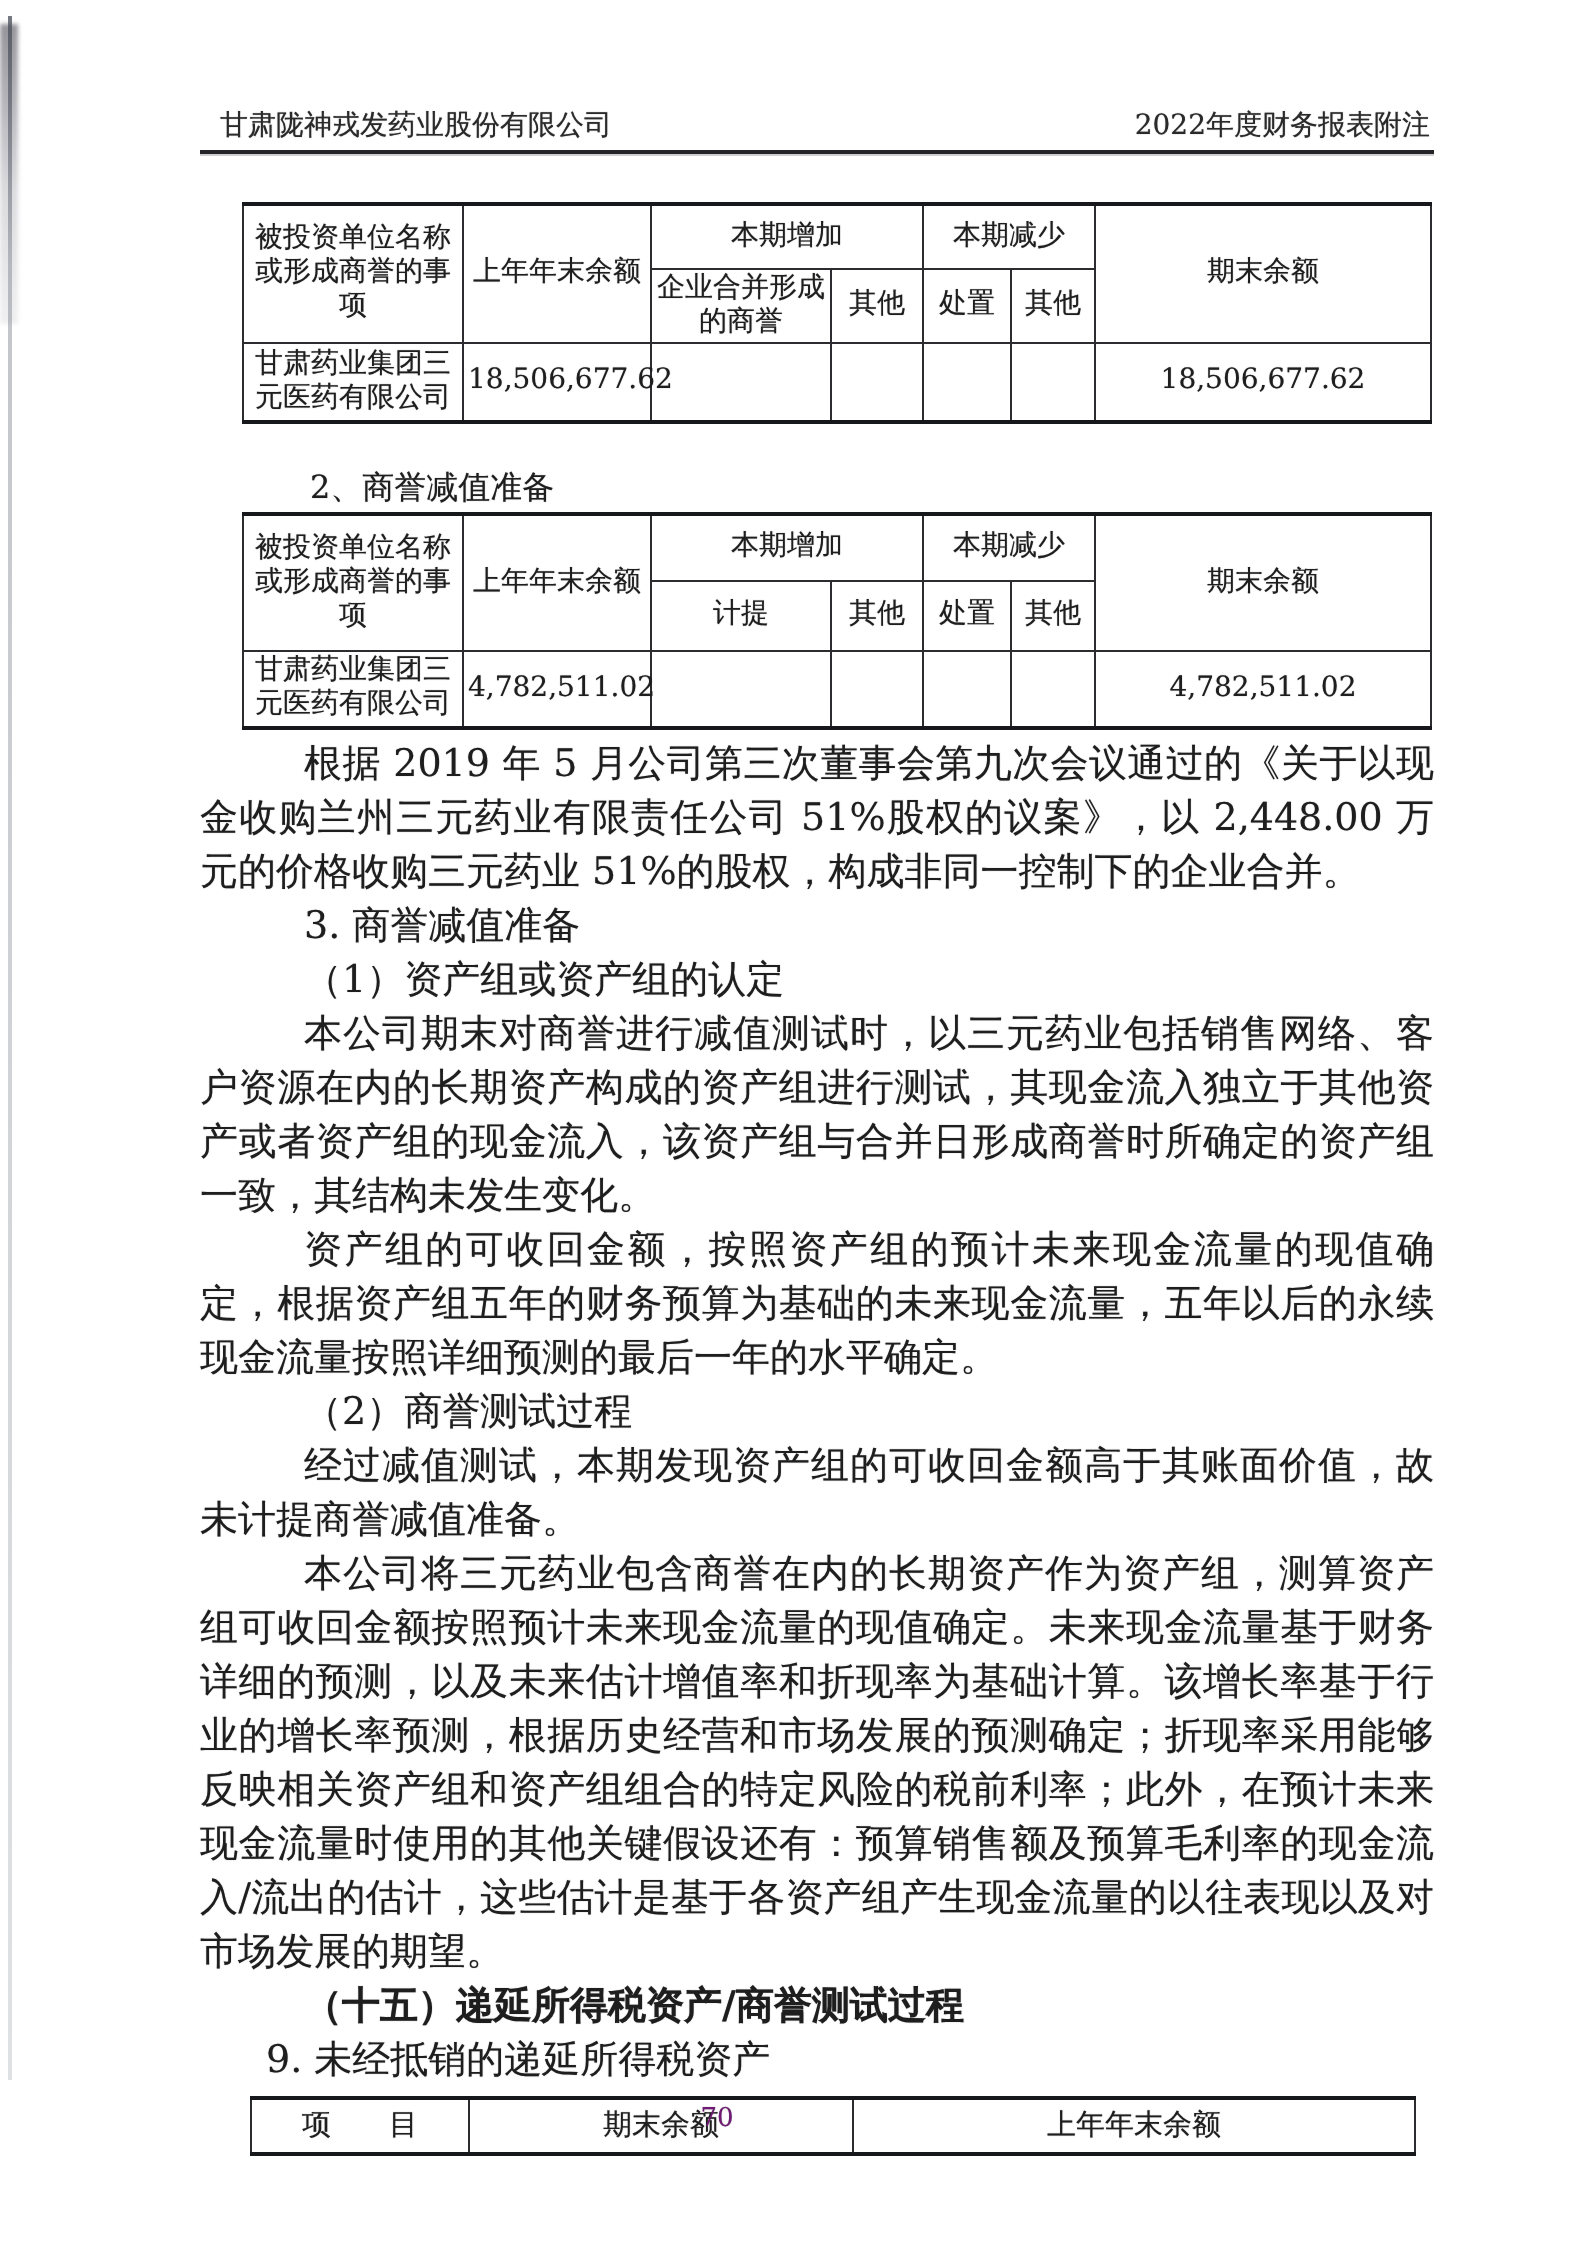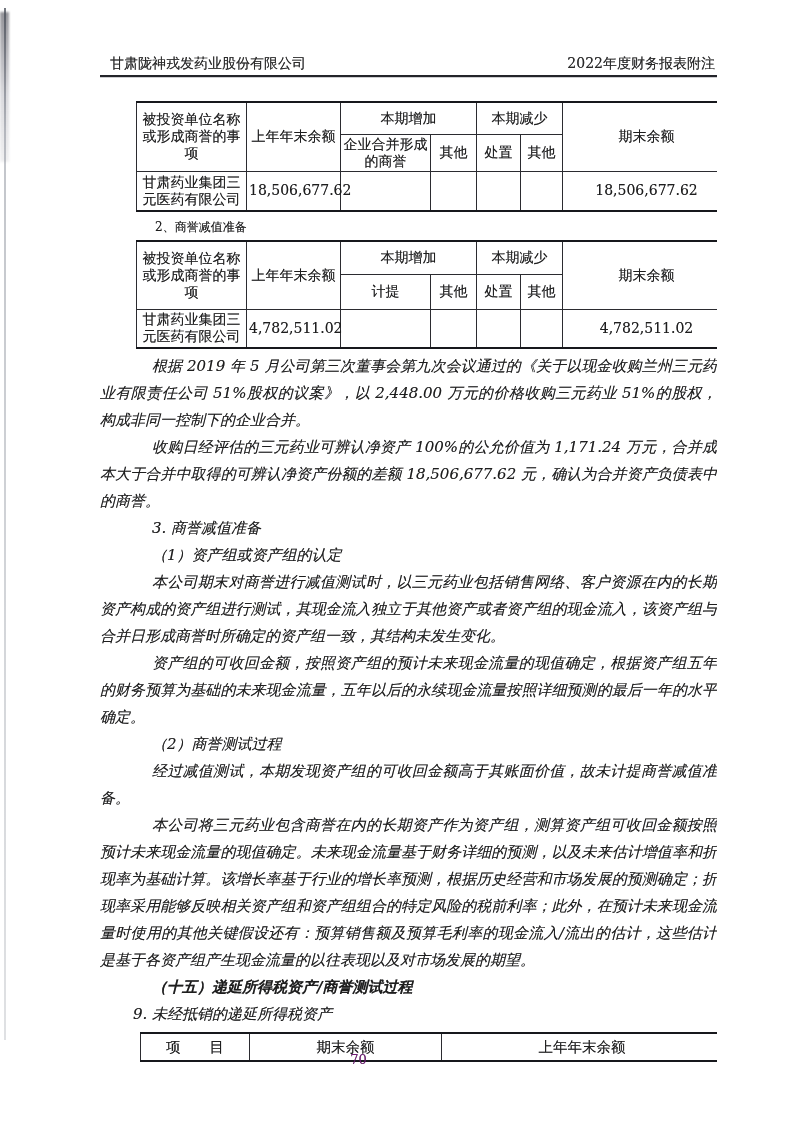--- a/index.html
+++ b/index.html
@@ -53,21 +53,21 @@
   }
   .hdr-rule {
     margin-top: 2px;
     height: 2px;
     background: #23242a;
     box-shadow: 0 1px 0 rgba(60,60,70,0.25);
   }
   
   table { border-collapse: collapse; table-layout: fixed; }
   .gw-table {
-    margin-left: 36px;
+    margin-left: 21px;
     width: 594px;
     font-size: 14px;
     text-shadow: 0 0 0.5px rgba(20,20,25,0.55);
     border-radius: 15px;
   }
   .gw-table.t1 { margin-top: 24px; }
   .gw-table.t2 { margin-top: 1px; }
   .gw-table th, .gw-table td {
     border: 1px solid #2b2b30;
     font-weight: normal;
@@ -79,42 +79,41 @@
   .gw-table { border-top: 2.5px solid #17181c; border-bottom: 2.5px solid #17181c; }
   .t1 tr.hr1 th { height: 32px; }
   .t1 tr.hr2 th { height: 36px; }
   .t1 tr.data td { height: 40px; }
   .t2 tr.hr1 th { height: 33px; }
   .t2 tr.hr2 th { height: 35px; }
   .t2 tr.data td { height: 39px; }
   .cell-item { text-align: left; padding-left: 4px; }
   .cell-num-end { text-align: right; padding-right: 2px; }
   .caption {
-    margin-top: 4px;
-    font-size: 12px;
+    margin-top: 20px;
+    font-size: 16px;
     line-height: 23px;
     text-indent: 55px;
     text-shadow: 0 0 0.5px rgba(20,20,25,0.55);
   }
   
   .bodytext {
     margin-top: 4px;
-    font-size: 15px;
+    font-size: 19px;
     line-height: 27px;
     text-align: justify;
     text-shadow: 0 0 0.5px rgba(20,20,25,0.5);
-    font-style: italic;
   }
   .bodytext p { text-indent: 52px; }
   .bodytext p.indent-sm { text-indent: 33px; }
   .bodytext p.bold { font-weight: bold; }
   
   .dt-table {
     margin-top: 4px;
-    margin-left: 40px;
+    margin-left: 25px;
     width: 582px;
     font-size: 14.5px;
     border-top: 2.5px solid #17181c;
     border-bottom: 2.5px solid #17181c;
     text-shadow: 0 0 0.5px rgba(20,20,25,0.55);
   }
   .dt-table th {
     border: 1px solid #2b2b30;
     font-weight: normal;
     text-align: center;
@@ -216,21 +215,20 @@
         <td></td>
         <td></td>
         <td></td>
         <td class="cell-num-end">4,782,511.02</td>
       </tr>
     </tbody>
       </table>
 
     <div class="bodytext">
       <p>根据 2019 年 5 月公司第三次董事会第九次会议通过的《关于以现金收购兰州三元药业有限责任公司 51%股权的议案》，以 2,448.00 万元的价格收购三元药业 51%的股权，构成非同一控制下的企业合并。</p>
-      <p>收购日经评估的三元药业可辨认净资产 100%的公允价值为 1,171.24 万元，合并成本大于合并中取得的可辨认净资产份额的差额 18,506,677.62 元，确认为合并资产负债表中的商誉。</p>
       <p>3. 商誉减值准备</p>
       <p>（1）资产组或资产组的认定</p>
       <p>本公司期末对商誉进行减值测试时，以三元药业包括销售网络、客户资源在内的长期资产构成的资产组进行测试，其现金流入独立于其他资产或者资产组的现金流入，该资产组与合并日形成商誉时所确定的资产组一致，其结构未发生变化。</p>
       <p>资产组的可收回金额，按照资产组的预计未来现金流量的现值确定，根据资产组五年的财务预算为基础的未来现金流量，五年以后的永续现金流量按照详细预测的最后一年的水平确定。</p>
       <p>（2）商誉测试过程</p>
       <p>经过减值测试，本期发现资产组的可收回金额高于其账面价值，故未计提商誉减值准备。</p>
       <p>本公司将三元药业包含商誉在内的长期资产作为资产组，测算资产组可收回金额按照预计未来现金流量的现值确定。未来现金流量基于财务详细的预测，以及未来估计增值率和折现率为基础计算。该增长率基于行业的增长率预测，根据历史经营和市场发展的预测确定；折现率采用能够反映相关资产组和资产组组合的特定风险的税前利率；此外，在预计未来现金流量时使用的其他关键假设还有：预算销售额及预算毛利率的现金流入/流出的估计，这些估计是基于各资产组产生现金流量的以往表现以及对市场发展的期望。</p>
       <p class="bold">（十五）递延所得税资产/商誉测试过程</p>
       <p class="indent-sm">9. 未经抵销的递延所得税资产</p>
     </div>

